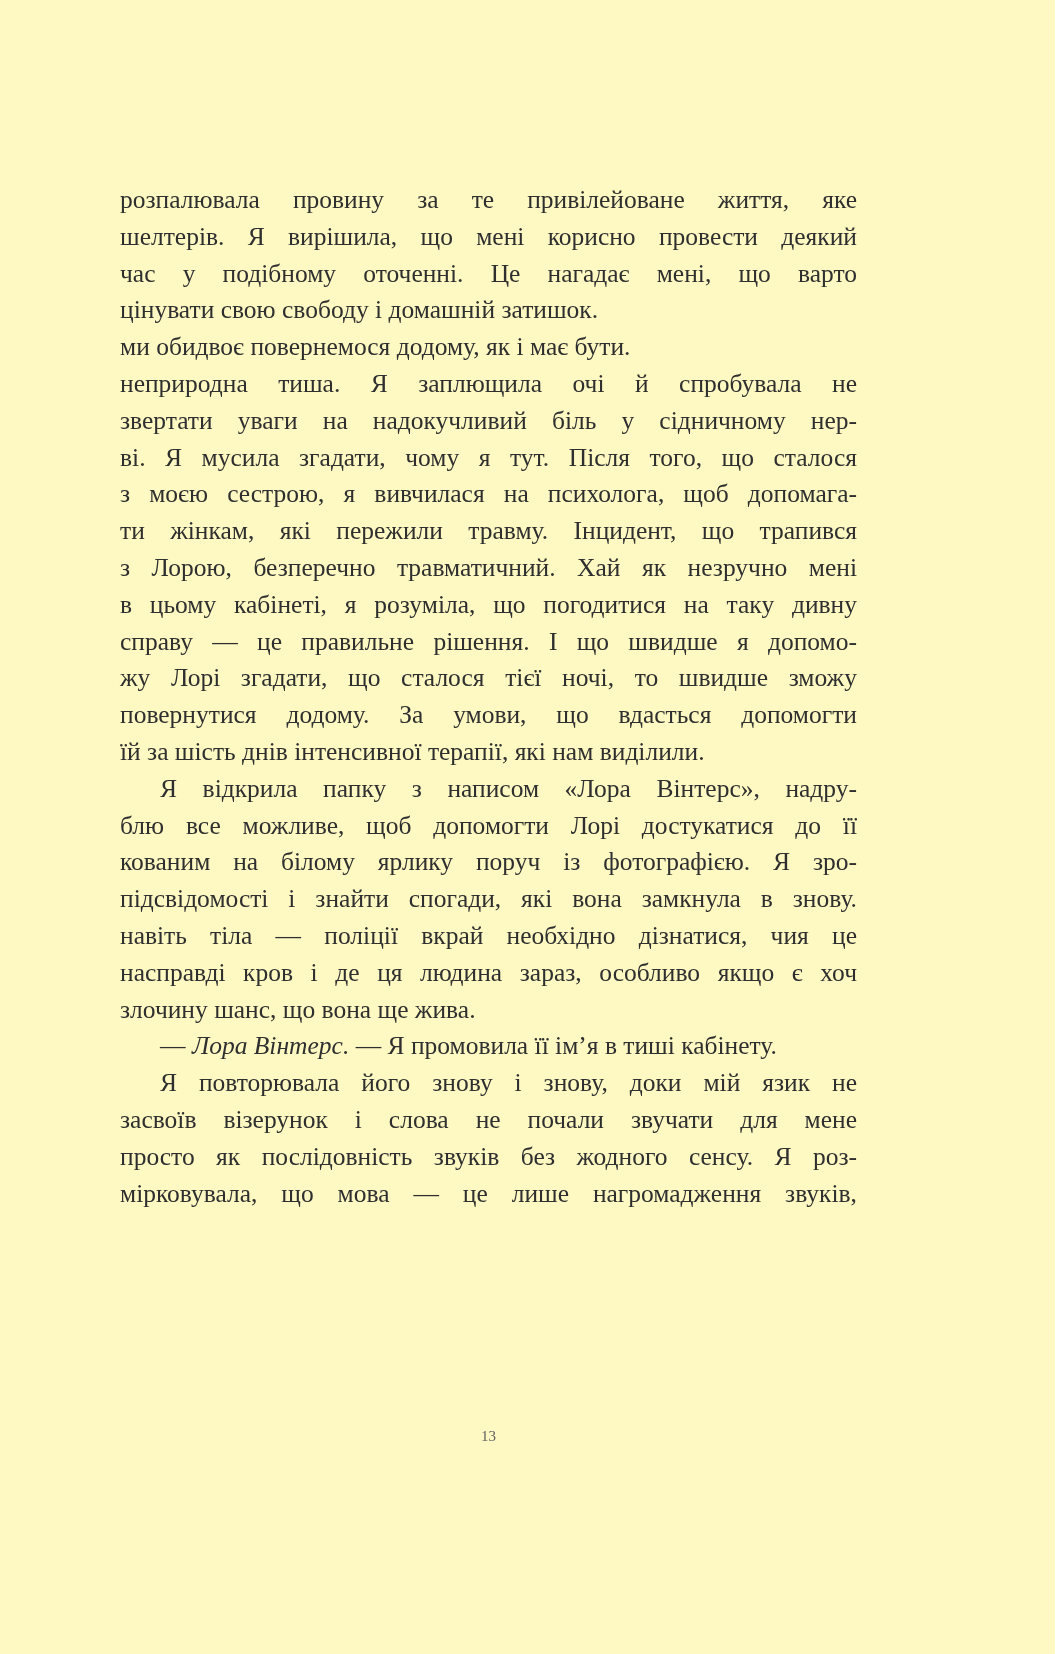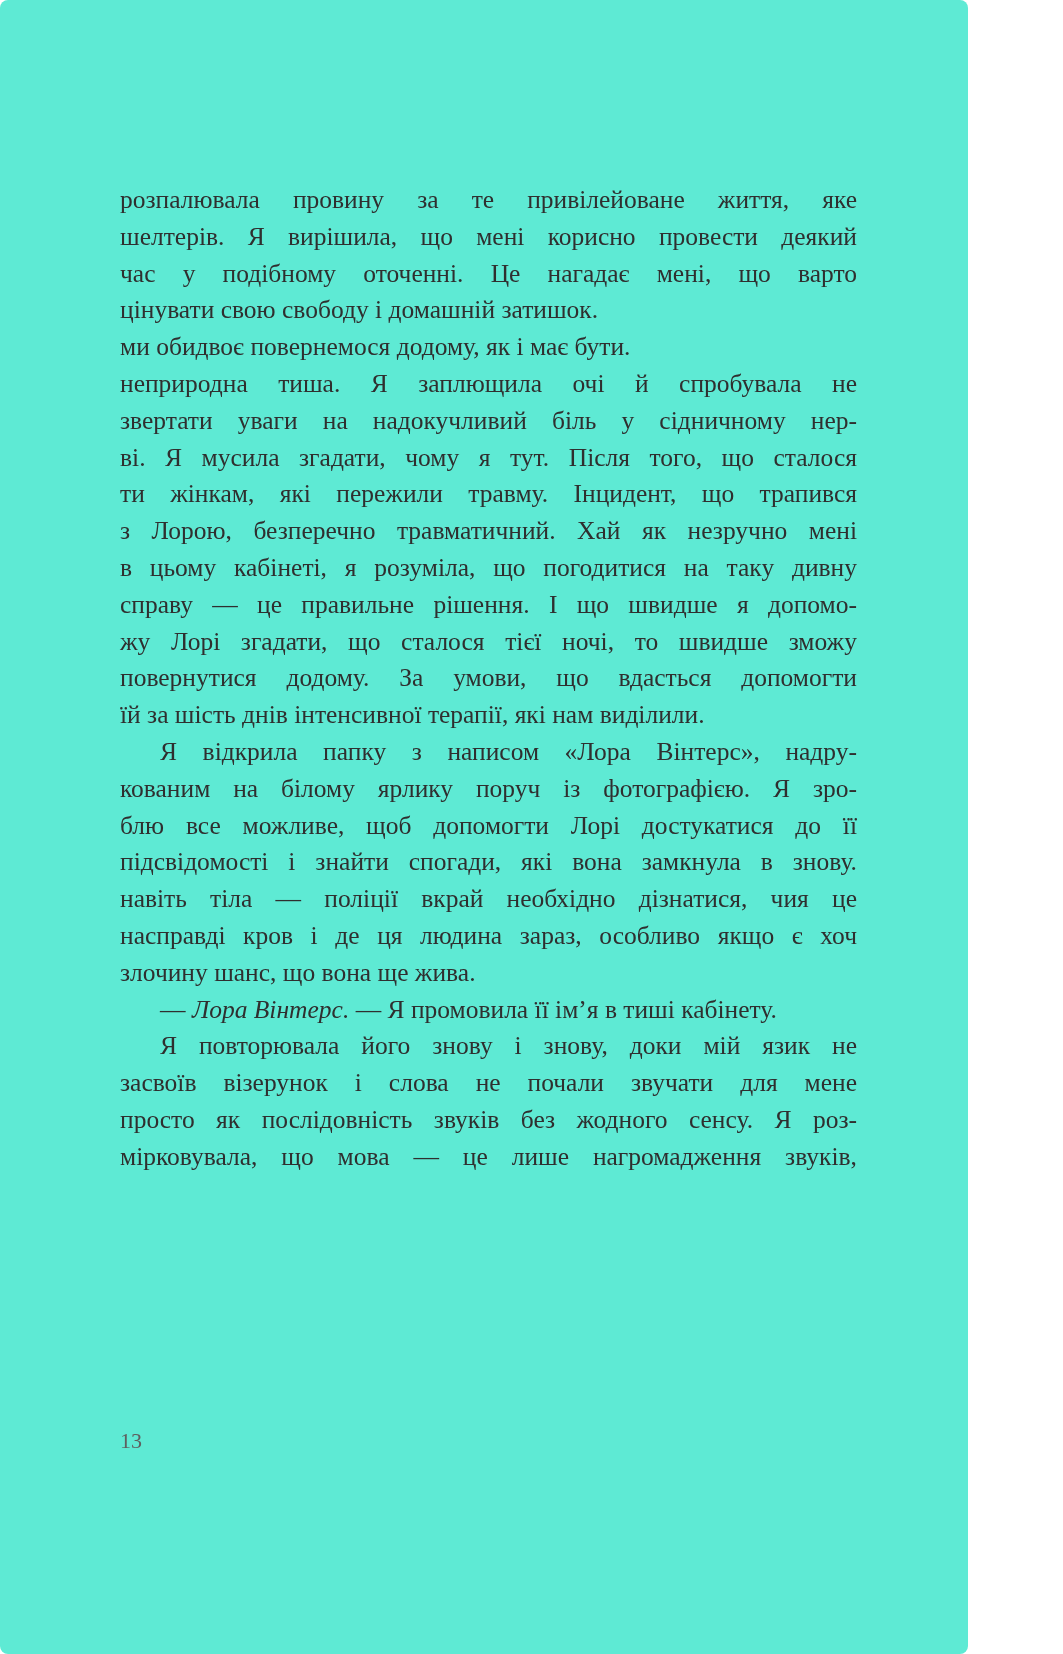--- a/index.html
+++ b/index.html
@@ -7,25 +7,24 @@
     padding: 0;
   }
   body {
     width: 1063px;
     height: 1654px;
     background: #ffffff;
     font-family: "Liberation Serif", "DejaVu Serif", serif;
   }
   .book-page {
     position: relative;
-    width: 968px;
+    width: 1055px;
     height: 1654px;
-    background: #5eead4;
+    background: #fef9c3;
     overflow: hidden;
-    border-radius: 8px;
   }
   .text-block {
     position: absolute;
     left: 120px;
     top: 182px;
     width: 737px;
     color: #2f2f2f;
     font-size: 25.5px;
     line-height: 36.8px;
   }
@@ -46,22 +45,22 @@
     text-indent: 40px;
   }
   .italic {
     font-style: italic;
   }
   .page-number {
     position: absolute;
     top: 1428px;
     left: 120px;
     width: 737px;
-    text-align: left;
-    font-size: 22px;
+    text-align: center;
+    font-size: 15px;
     color: #5f5f5f;
   }
 </style>
 </head>
 <body>
 
 <div class="book-page">
   <main class="text-block">
 
     <p class="para">
@@ -72,33 +71,34 @@
     </p>
 
     <p class="para">
       <span class="line last">ми обидвоє повернемося додому, як і має бути.</span>
     </p>
 
     <p class="para">
       <span class="line">неприродна тиша. Я заплющила очі й спробувала не</span>
       <span class="line">звертати уваги на надокучливий біль у сідничному нер-</span>
       <span class="line">ві. Я мусила згадати, чому я тут. Після того, що сталося</span>
+      <span class="line">з моєю сестрою, я вивчилася на психолога, щоб допомага-</span>
       <span class="line">ти жінкам, які пережили травму. Інцидент, що трапився</span>
       <span class="line">з Лорою, безперечно травматичний. Хай як незручно мені</span>
       <span class="line">в цьому кабінеті, я розуміла, що погодитися на таку дивну</span>
       <span class="line">справу — це правильне рішення. І що швидше я допомо-</span>
       <span class="line">жу Лорі згадати, що сталося тієї ночі, то швидше зможу</span>
       <span class="line">повернутися додому. За умови, що вдасться допомогти</span>
       <span class="line last">їй за шість днів інтенсивної терапії, які нам виділили.</span>
     </p>
 
     <p class="para">
       <span class="line indent">Я відкрила папку з написом «Лора Вінтерс», надру-</span>
+      <span class="line">блю все можливе, щоб допомогти Лорі достукатися до її</span>
       <span class="line">кованим на білому ярлику поруч із фотографією. Я зро-</span>
-      <span class="line">блю все можливе, щоб допомогти Лорі достукатися до її</span>
       <span class="line">підсвідомості і знайти спогади, які вона замкнула в знову.</span>
       <span class="line">навіть тіла — поліції вкрай необхідно дізнатися, чия це</span>
       <span class="line">насправді кров і де ця людина зараз, особливо якщо є хоч</span>
       <span class="line last">злочину шанс, що вона ще жива.</span>
     </p>
 
     <p class="para">
       <span class="line indent last"><span>— </span><span class="italic">Лора Вінтерс.</span><span> — Я промовила її ім’я в тиші кабінету.</span></span>
     </p>
 

